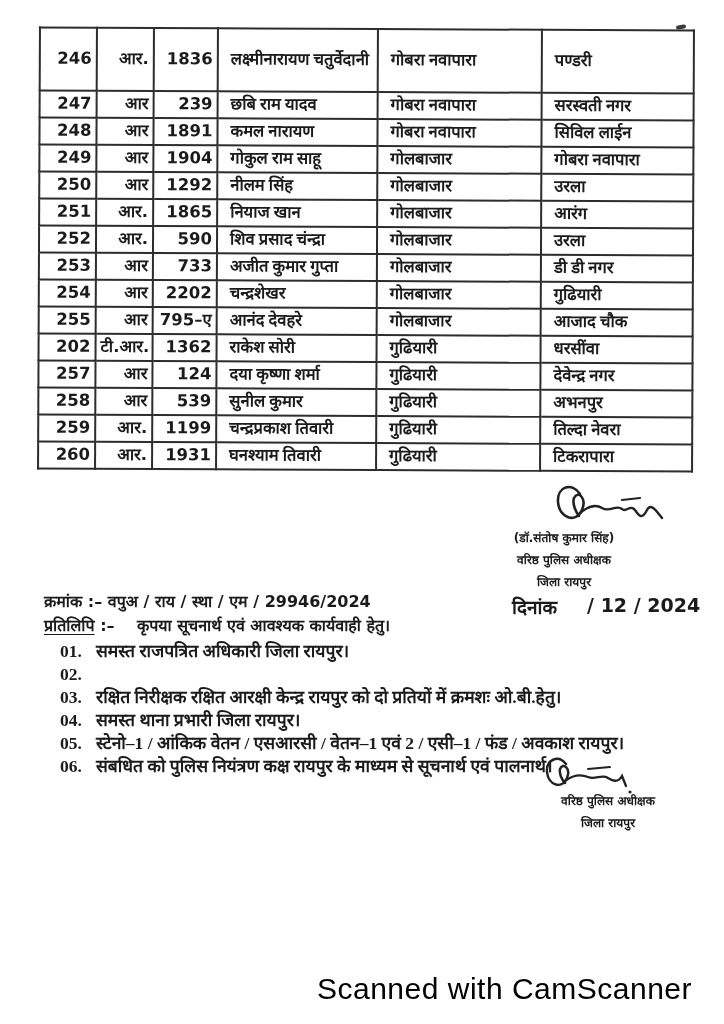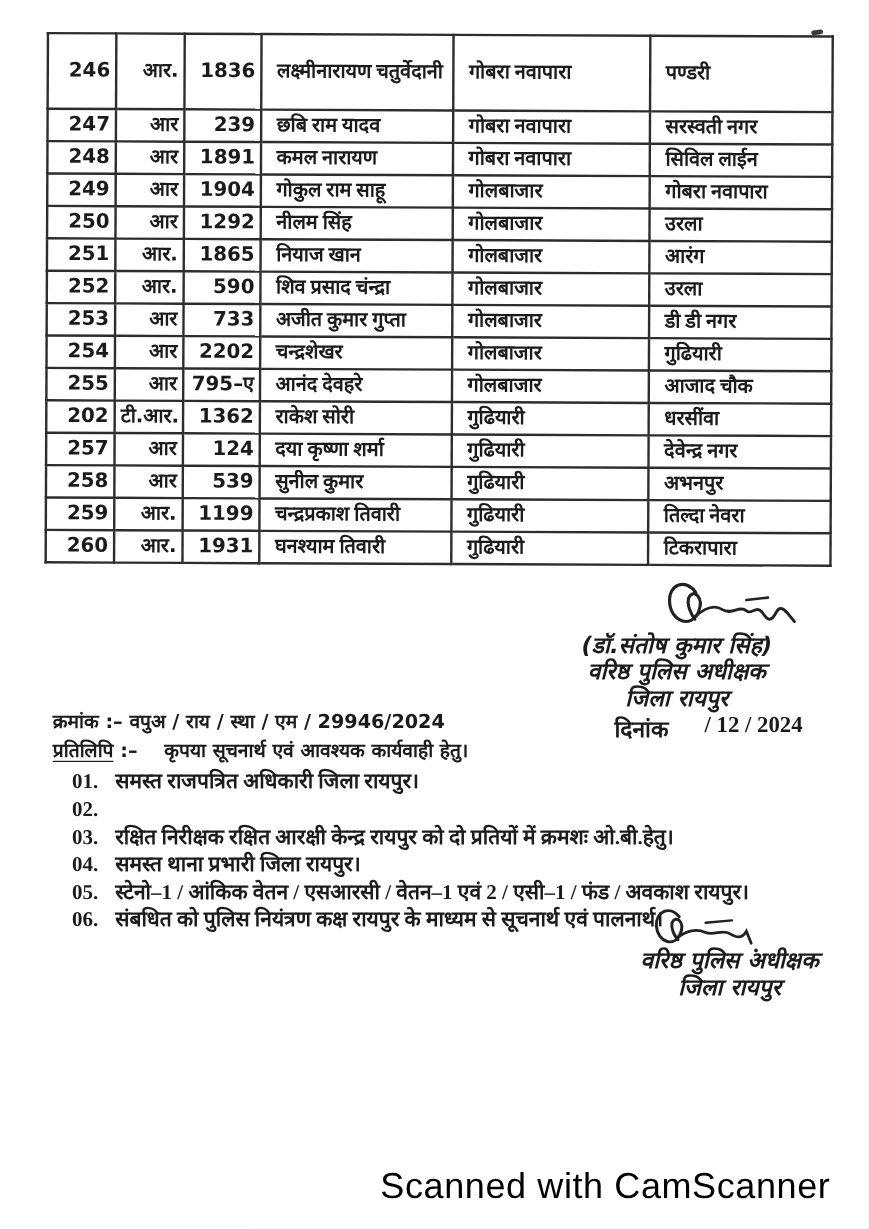--- a/index.html
+++ b/index.html
@@ -55,35 +55,33 @@
     width: 10px; height: 4px;
     background: #3a3a3a;
     border-radius: 2px;
     transform: rotate(-8deg);
   }
 
   
   .sig-svg { position: absolute; }
   .sig-block { position: absolute; text-align: center; }
   .sig-line {
-    font-size: 19px;
+    font-size: 12px;
     font-weight: 700;
     line-height: 22px;
     white-space: nowrap;
-    font-style: italic;
   }
   .date-line {
     position: absolute;
     left: 512px; top: 594px;
     display: flex;
     gap: 30px;
     font-size: 19px;
     font-weight: 700;
     white-space: nowrap;
-    font-family: Liberation Serif, serif;
   }
 
   
   .memo {
     position: absolute;
     left: 44px; top: 590px;
     width: 655px;
   }
   .memo-line1, .memo-line2 {
     font-size: 16px;

